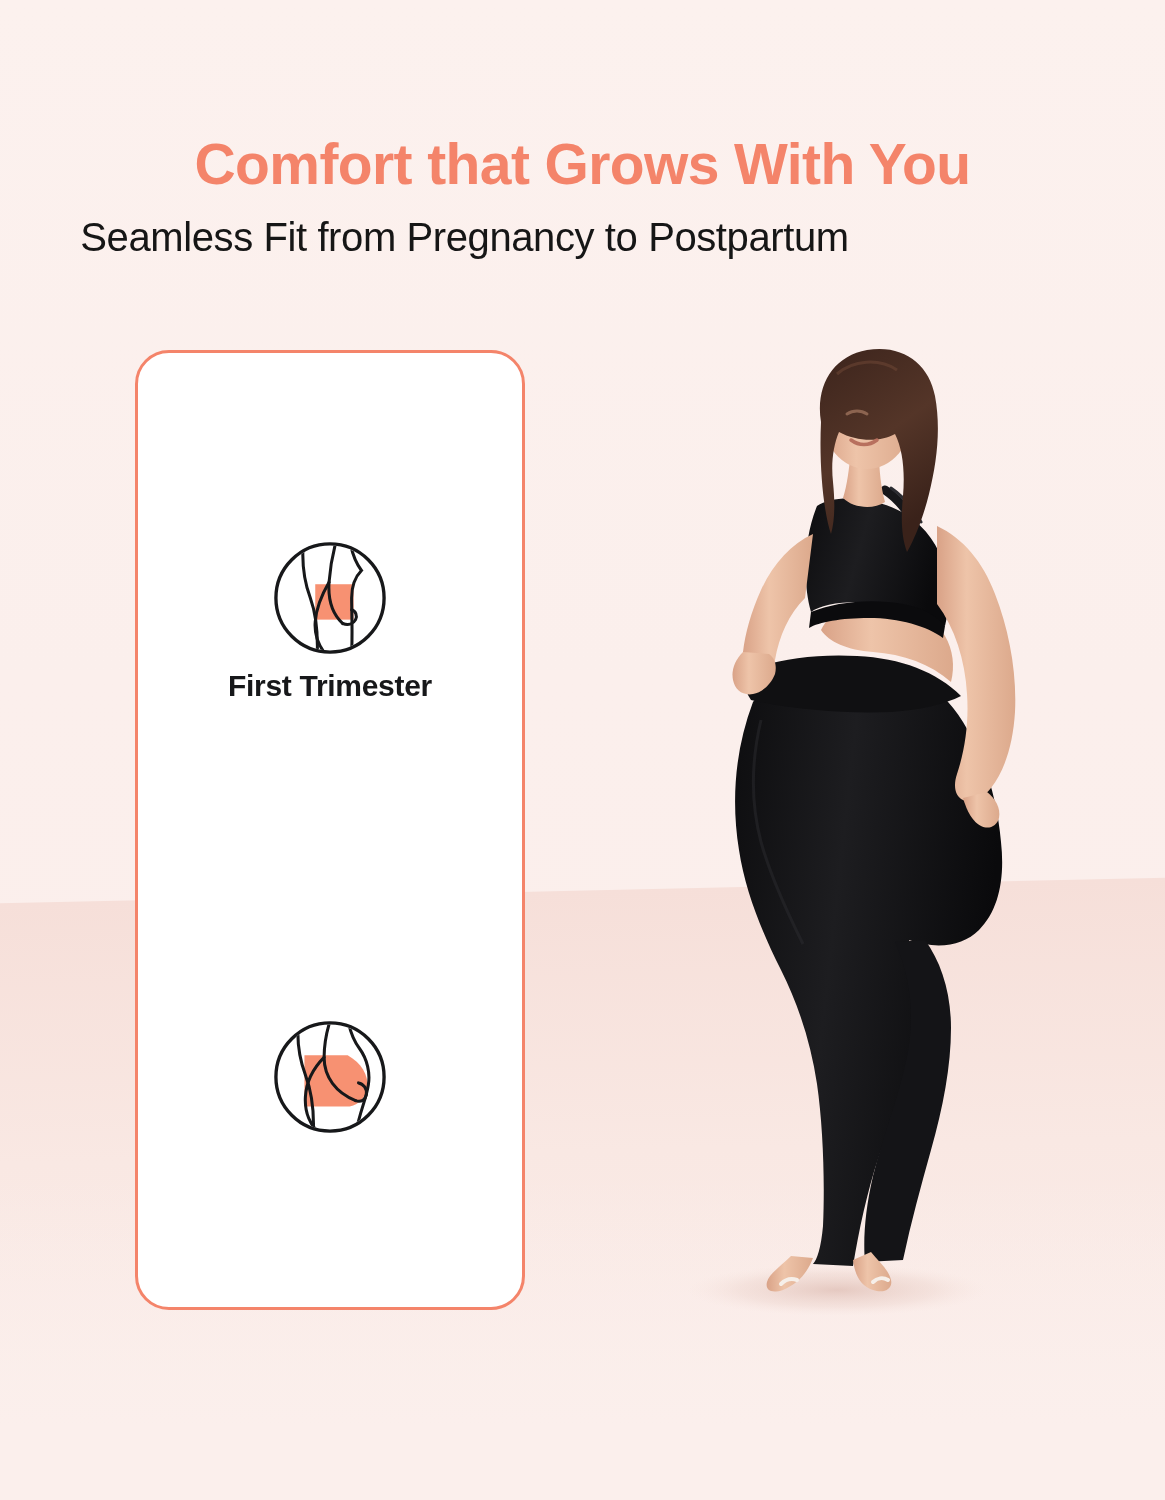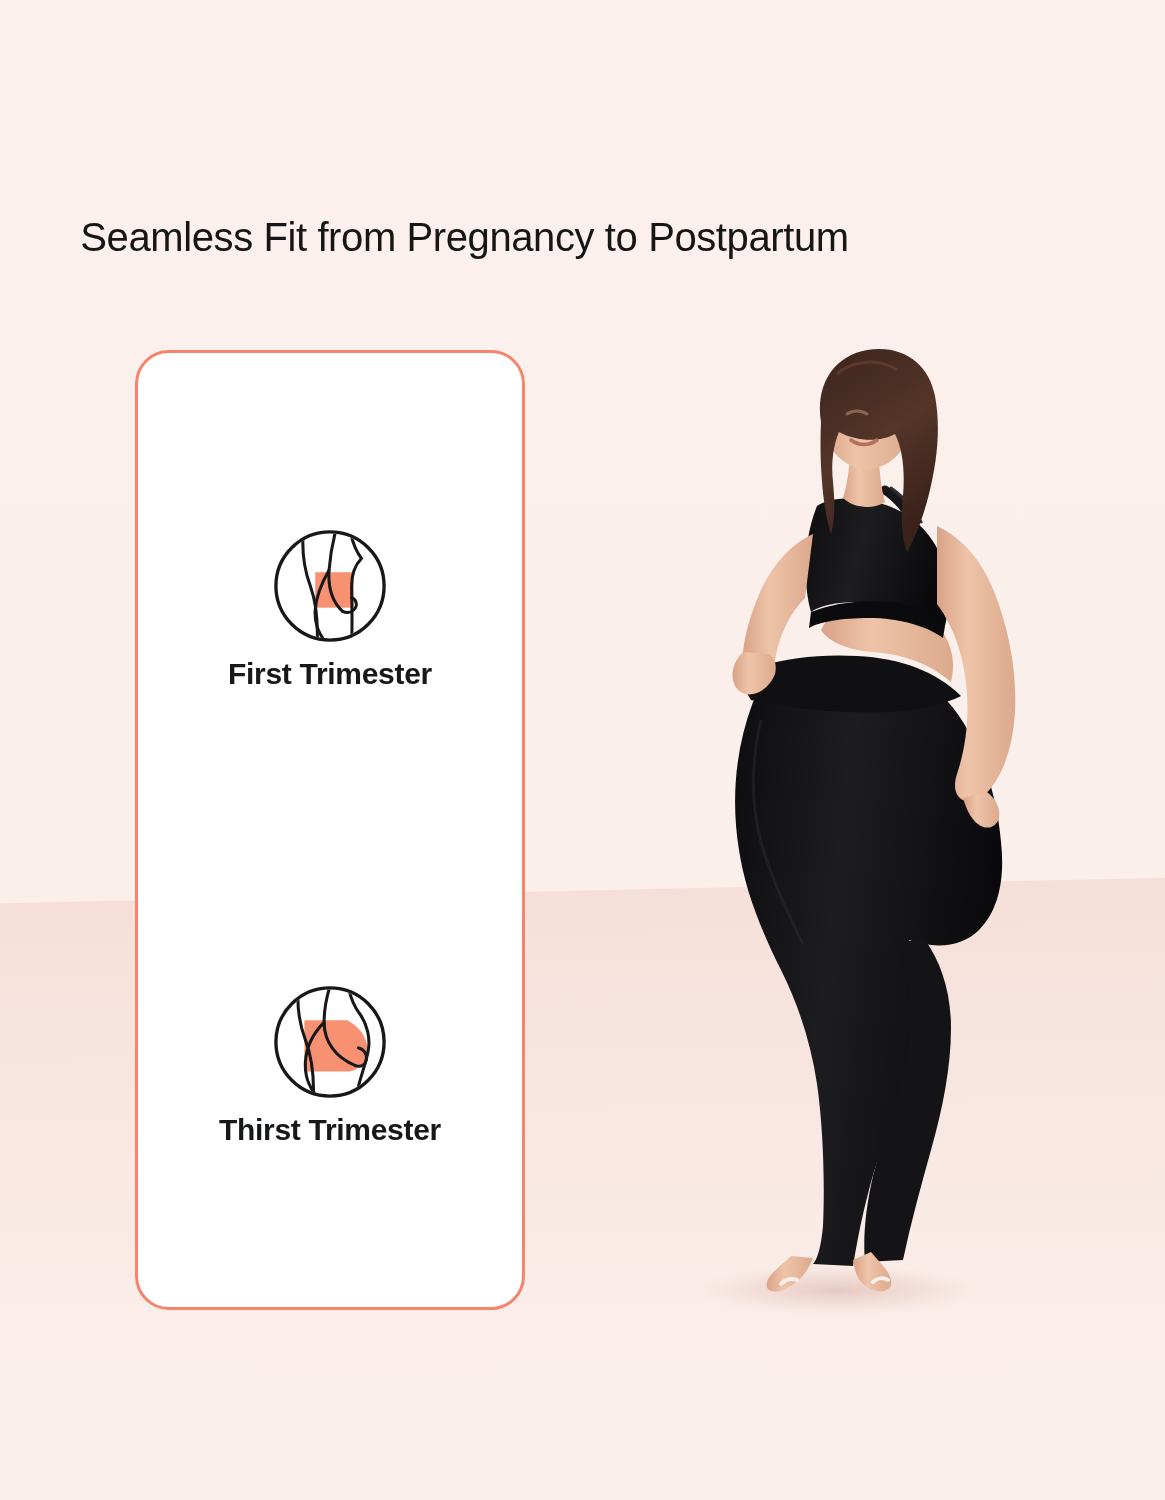--- a/index.html
+++ b/index.html
@@ -126,20 +126,21 @@
 </style>
 </head>
 <body>
 
 <div id="stage">
 
   <div class="bg-base"></div>
   <div class="bg-floor"></div>
   <div class="bg-floor-soft"></div>
 
+  <div class="headline">Comfort that Grows With You</div>
   <div class="subhead">Seamless Fit from Pregnancy to Postpartum</div>
 
   <div class="stage-card">
 
     <div class="stage-item">
       <svg class="stage-icon" viewBox="0 0 120 120">
         <circle cx="60" cy="60" r="55" fill="#fff" stroke="#17181a" stroke-width="3.4"></circle>
         <clipPath id="c1">
             <circle cx="60" cy="60" r="53.3"></circle>
           </clipPath>
@@ -168,21 +169,20 @@
           <path d="M34 38 L78 38 C92 46 99 58 98 70 C97 80 90 88 80 90 L34 90 Z" fill="#f79172"></path>
           <g fill="none" stroke="#17181a" stroke-width="3.1" stroke-linecap="round">
             <path d="M28 2 C26 22 29 42 35 58 C41 74 44 96 43 118"></path>
             <path d="M60 3 C56 16 54 28 54 40 C54 60 66 76 86 84"></path>
             <path d="M78 0 C80 13 84 23 90 31 C98 42 101 56 99 68 C97 82 90 96 86 118"></path>
             <path d="M54 40 C44 50 36 64 35 80 C34 96 40 110 50 118"></path>
             <path d="M86 84 C92 86 96 83 97 78 C98 72 94 67 89 66"></path>
           </g>
         </g>
       </svg>
-      <div class="stage-label">Thirst Trimester</div>
     </div>
 
 
   </div>
 
   <div class="model-wrap">
     <svg class="model-svg" viewBox="0 0 580 1030">
       <defs>
         <linearGradient id="skinG" x1="0" y1="0" x2="1" y2="0">
           <stop offset="0%" stop-color="#d9a287"></stop>

